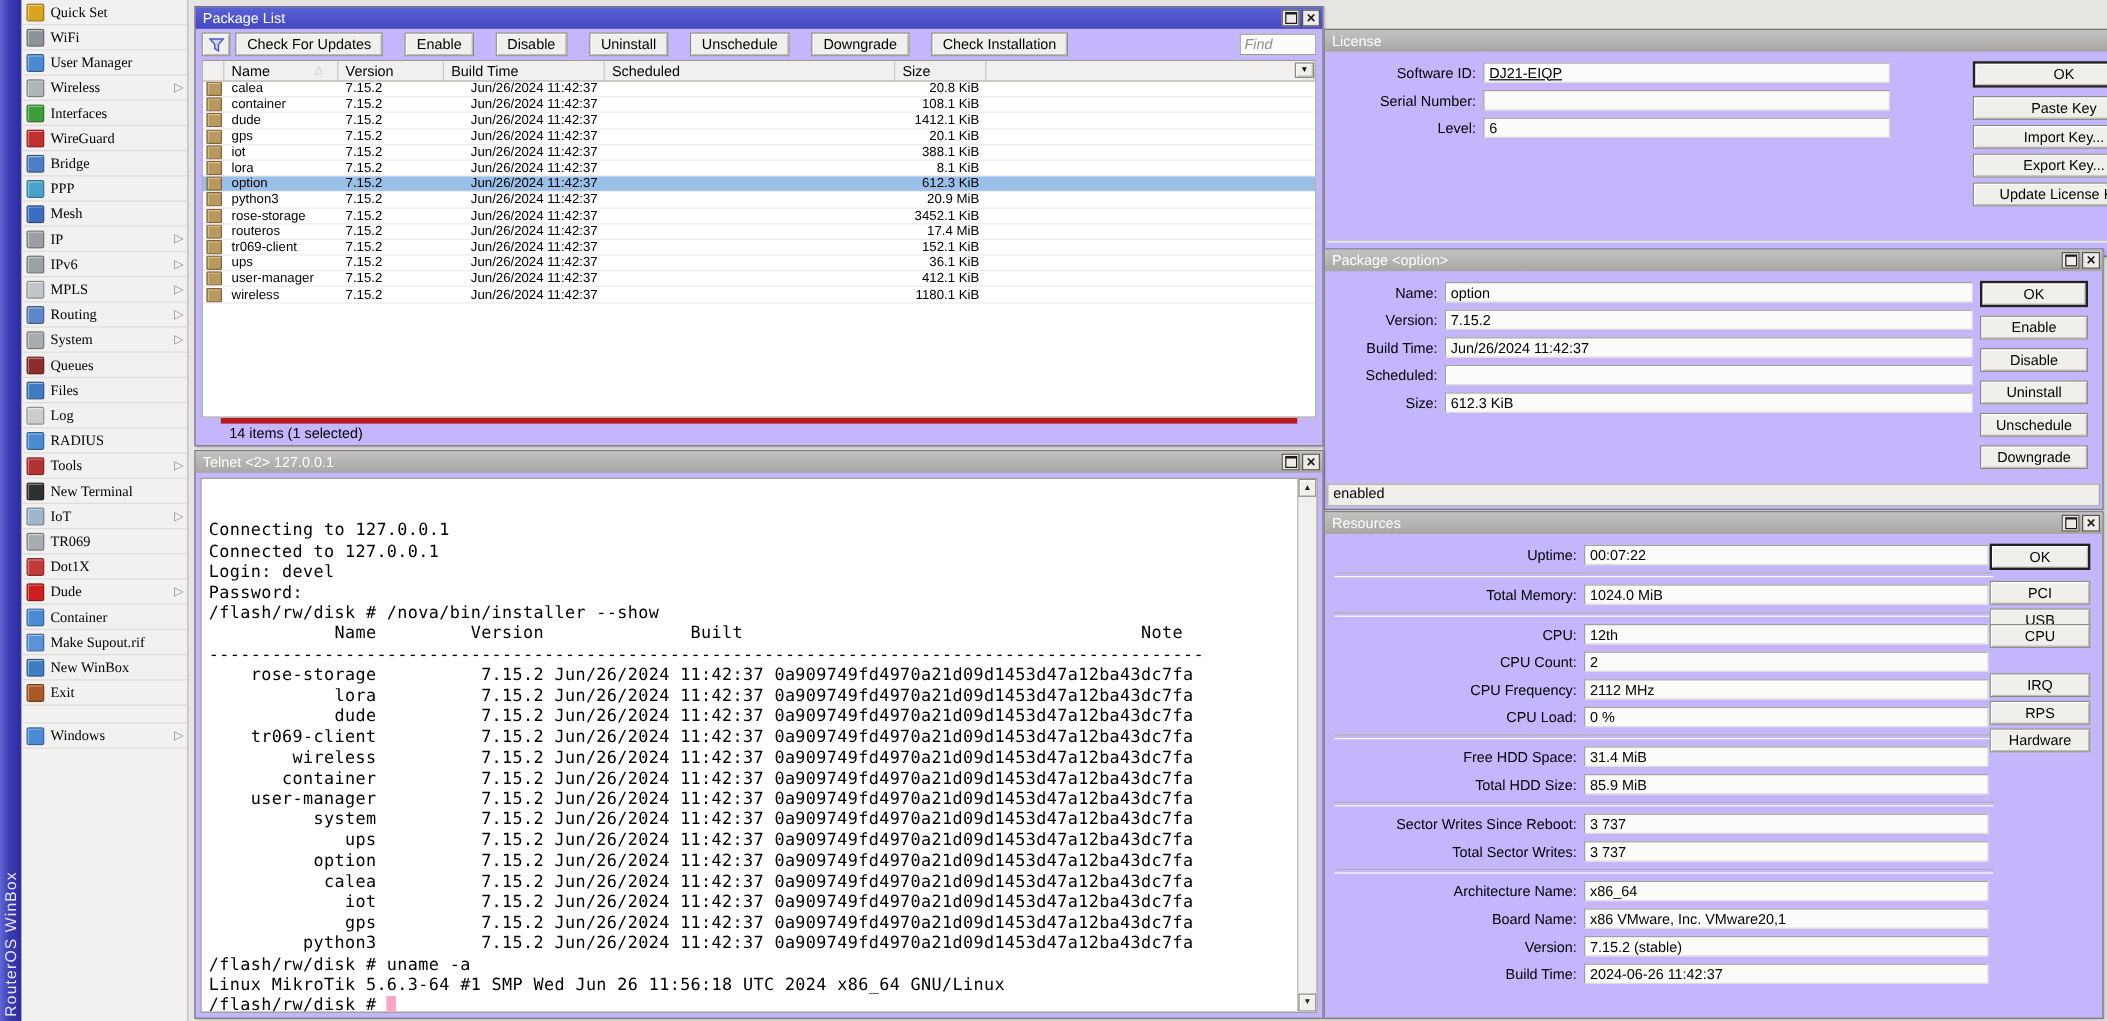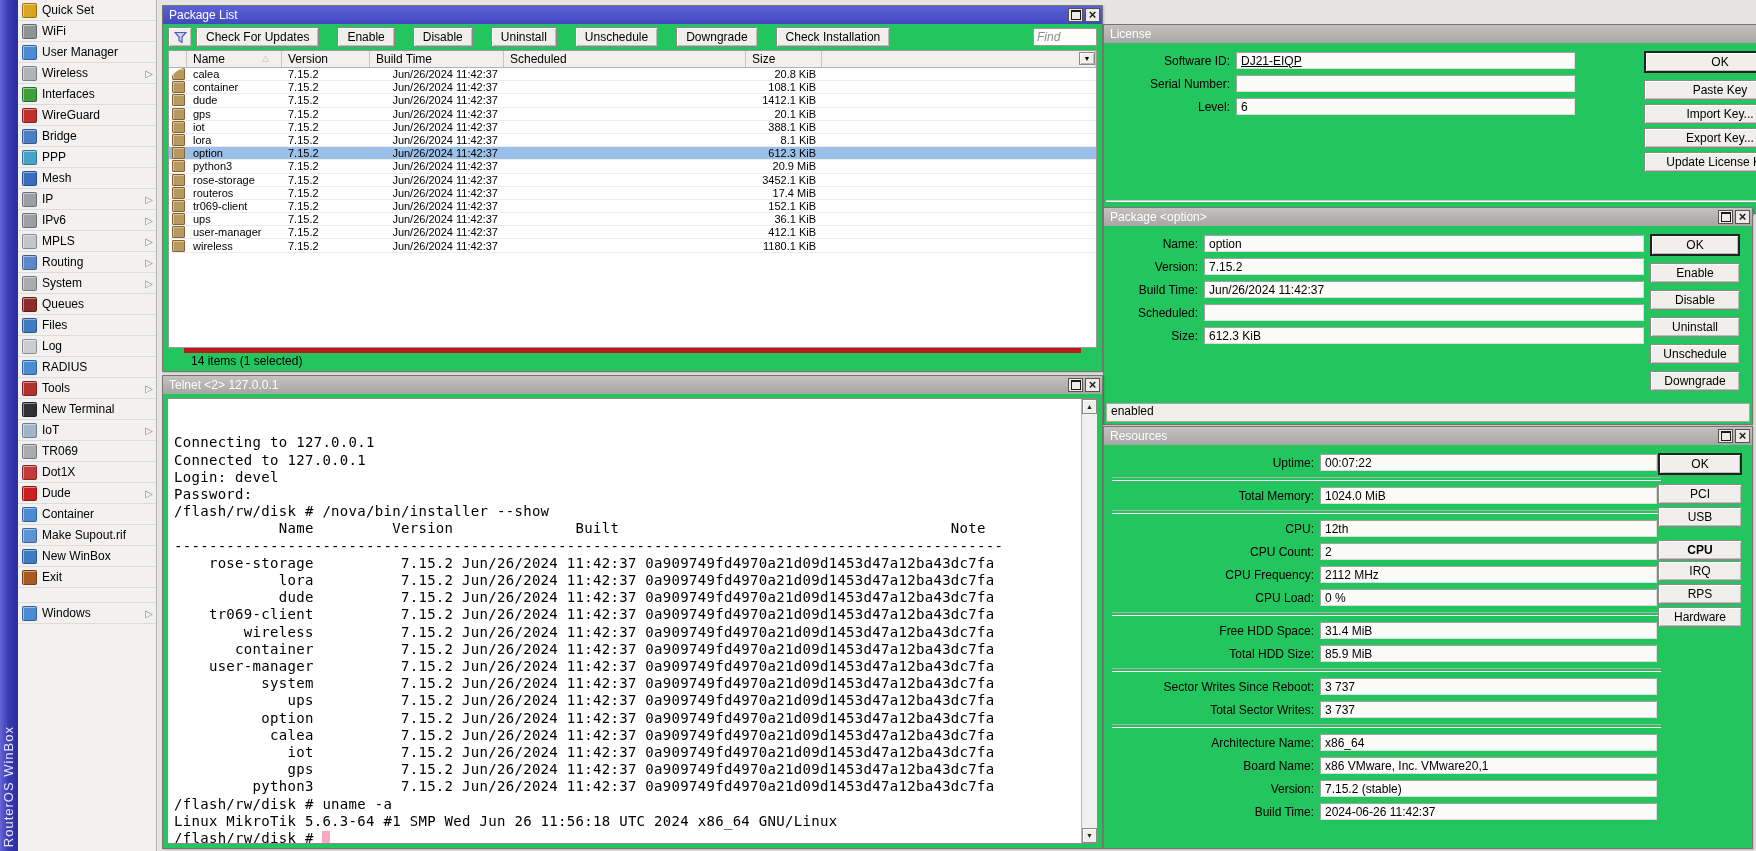--- a/index.html
+++ b/index.html
@@ -7,30 +7,30 @@
     width:1756px;height:851px;position:relative;overflow:hidden;
     background:#e7e5e2;font-family:"Liberation Sans",sans-serif;font-size:12px;color:#000;
   }
   
   #brand-strip{position:absolute;left:0;top:0;width:18px;height:851px;
     background:linear-gradient(90deg,#6466d6 0%,#3a3cb2 45%,#2c2e9e 100%);}
   #brand-text{position:absolute;left:1px;bottom:4px;writing-mode:vertical-rl;transform:rotate(180deg);
     color:#e6e7fa;font-size:13px;letter-spacing:1px;white-space:nowrap;}
   
   #sidebar{position:absolute;left:18px;top:0;width:139px;height:851px;background:#f2f1ef;
-    border-right:1px solid #b5b5b5;box-sizing:border-box;}
+    border-right:1px solid #b5b5b5;box-sizing:border-box;font-family:Liberation Serif, serif;}
   .side-item{height:20px;display:flex;align-items:center;border-bottom:1px solid #dcdcdc;
     padding-left:4px;position:relative;cursor:default;}
   .side-icon{width:13px;height:13px;border-radius:2px;border:1px solid rgba(0,0,0,.3);
     box-shadow:inset 1px 1px 0 rgba(255,255,255,.45);flex:0 0 13px;}
   .side-label{margin-left:5px;white-space:nowrap;}
   .side-arrow{position:absolute;right:3px;color:#8a8a8a;font-size:10px;}
   .side-gap{height:14px;border-bottom:1px solid #dcdcdc;}
   
-  .win{position:absolute;background:#22c55e;border:1px solid #77766f;box-sizing:border-box;
+  .win{position:absolute;background:#c4b5fd;border:1px solid #77766f;box-sizing:border-box;
     display:flex;flex-direction:column;box-shadow:1px 1px 2px rgba(0,0,0,.2);}
   .titlebar{height:18px;flex:0 0 18px;display:flex;align-items:center;padding:0 2px 0 6px;color:#fff;}
   .titlebar.active{background:linear-gradient(#5b61d6,#4348c2);}
   .titlebar.inactive{background:linear-gradient(#c3c2c0,#a7a6a4);}
   .tb-title{flex:1;white-space:nowrap;overflow:hidden;}
   .tb-btn{width:15px;height:14px;background:#edeae7;border:1px solid #55544f;margin-left:2px;
     display:flex;align-items:center;justify-content:center;color:#1a1a1a;box-sizing:border-box;}
   .max-glyph{width:8px;height:7px;border:1px solid #1a1a1a;border-top-width:2px;}
   .close-glyph{font-size:13px;font-weight:bold;line-height:1;margin-top:-1px;}
   
@@ -52,21 +52,21 @@
   #find-input{margin-left:auto;width:64px;height:18px;border:1px solid #9a9a96;box-sizing:border-box;
     padding:0 3px;font-family:"Liberation Sans",sans-serif;font-size:12px;background:#fcfcfb;}
   #find-input::placeholder{font-style:italic;color:#8f8f8f;}
   #pkg-tablewrap{flex:1;margin:0 5px;border:1px solid #9c9b97;background:#fff;display:flex;
     flex-direction:column;overflow:hidden;position:relative;}
   .pgrid{display:grid;grid-template-columns:18px 95px 88px 134px 242px 76px 1fr;}
   #pkg-header{flex:0 0 16px;background:#f1f0ee;border-bottom:1px solid #b3b2ae;position:relative;}
   .hcell{border-right:1px solid #c6c5c1;padding:1px 4px 0 6px;position:relative;white-space:nowrap;overflow:hidden;}
   .sort-asc{position:absolute;right:12px;top:2px;color:#c2c1bd;font-size:9px;}
   #pkg-dropdown{position:absolute;right:1px;top:1px;width:16px;height:13px;font-size:7px;line-height:11px;padding:0;}
-  #pkg-body{flex:1;overflow:hidden;background:#fff;border-radius:18px;}
+  #pkg-body{flex:1;overflow:hidden;background:#fff;}
   .prow{height:13.2px;border-bottom:1px solid #ececec;box-sizing:border-box;align-items:center;}
   .prow.sel{background:#9ac0ea;}
   .pcell{font-size:11px;line-height:12px;white-space:nowrap;overflow:hidden;padding-left:6px;}
   .pcell.right{text-align:right;padding-right:6px;padding-left:0;}
   .icon-cell{display:flex;justify-content:center;padding:0;}
   .pkg-icon{width:11px;height:10px;background:#b9995f;border:1px solid #83653a;border-radius:1px;
     box-shadow:inset 1px 1px 0 #dcc193;}
   #pkg-status{flex:0 0 18px;line-height:17px;padding-left:7px;border-top:5px solid #b91c1c;margin:0 21px;}
   
   #win-license{left:1103px;top:24px;width:708px;height:190px;}
@@ -677,19 +677,19 @@
           <span class="flabel" style="width: 202px;">Build Time:</span>
           <span class="fbox sunken">
             <span class="fval">2024-06-26 11:42:37</span>
           </span>
         </div>
       </div>
     <div id="resources-buttons">
         <button class="btn rbtn default" style="top: 0px;">OK</button>
         <button class="btn rbtn" style="top: 31px;">PCI</button>
         <button class="btn rbtn" style="top: 54px;">USB</button>
-        <button class="btn rbtn" style="top: 87px; font-weight: bold;">CPU</button>
+        <button class="btn rbtn" style="top: 67px;">CPU</button>
         <button class="btn rbtn" style="top: 108px;">IRQ</button>
         <button class="btn rbtn" style="top: 131px;">RPS</button>
         <button class="btn rbtn" style="top: 154px;">Hardware</button>
       </div>
   </div>
 </div>
 
 </body></html>

